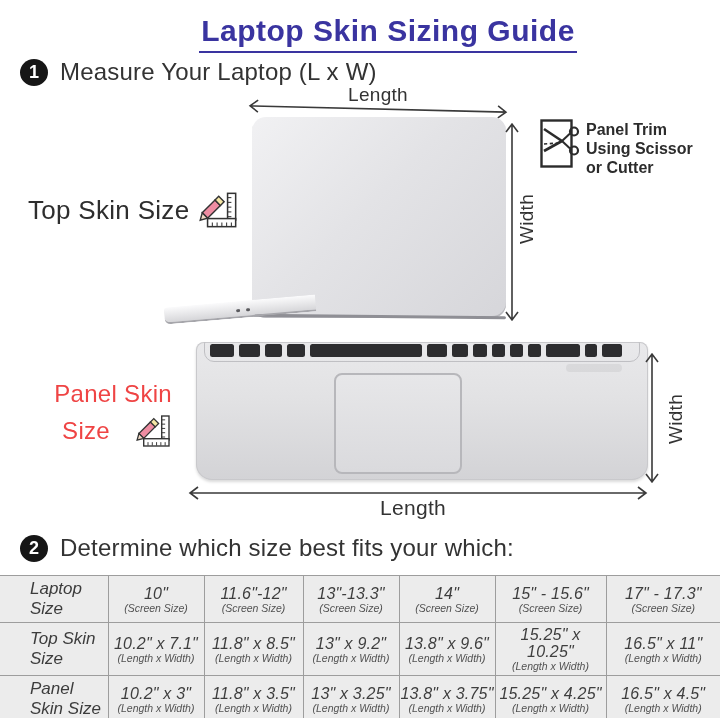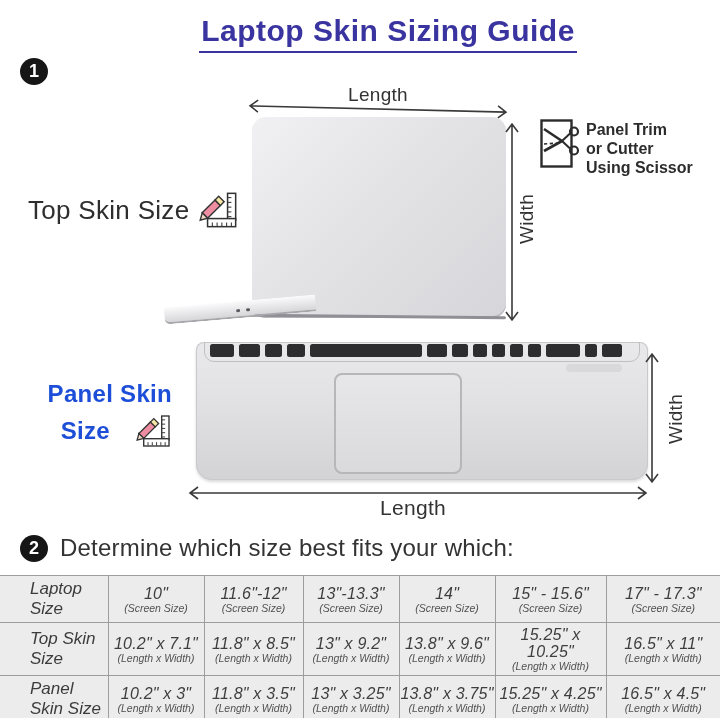--- a/index.html
+++ b/index.html
@@ -37,21 +37,21 @@
 
   
   .trimnote{position:absolute;left:586px;top:120px;width:130px;font-size:16px;font-weight:bold;
        color:#2c2c2c;line-height:19px;}
   .trimicon{position:absolute;left:540px;top:119px;}
 
   
   .cap-top{position:absolute;left:28px;top:191px;display:flex;align-items:center;gap:10px;
        font-size:26px;color:#2e2e2e;letter-spacing:.3px;}
   .cap-panel{position:absolute;left:26px;top:380px;width:146px;text-align:right;
-       font-size:24px;color:#1d4ed8;letter-spacing:.3px;font-weight:bold;}
+       font-size:24px;color:#ef4444;letter-spacing:.3px;}
   .cap-panel .l2{display:flex;justify-content:flex-end;align-items:center;gap:26px;margin-top:6px;}
 
   
   .panel{position:absolute;left:196px;top:342px;width:452px;height:138px;
        border-radius:8px 8px 16px 16px;overflow:hidden;
        background:linear-gradient(180deg,#e9e9eb 0%,#e2e2e4 40%,#d3d3d6 100%);
        box-shadow:0 2px 3px rgba(0,0,0,.15), inset 0 0 0 1px #c9c9cc;}
   .keytray{position:absolute;left:8px;right:8px;top:-8px;height:26px;border:1px solid #bfbfc3;
        border-radius:10px;}
   .keys{position:absolute;left:14px;top:2px;display:flex;gap:5px;}
@@ -81,20 +81,21 @@
 <body>
 
 <div class="page">
 
   <div class="title">
     <span>Laptop Skin Sizing Guide</span>
   </div>
 
   <div class="step step1">
     <span class="badge">1</span>
+    <span class="steptext">Measure Your Laptop (L x W)</span>
   </div>
 
   <div class="dimlabel" style="left:298px;top:84px;width:160px;">Length</div>
   <svg class="arrow" style="left:248px;top:101px;transform:rotate(1.4deg);" width="260" height="16">
     <path d="M10 2 L2 8 L10 14 M2 8 H258 M250 2 L258 8 L250 14" stroke="#3a3a3a" stroke-width="1.6" fill="none"></path>
   </svg>
 
   <div class="lid"></div>
   <div class="hinge"></div>
   <div class="base">
@@ -114,22 +115,22 @@
       <line x1="22" y1="22" x2="4" y2="10" stroke-width="2.6"></line>
       <line x1="22" y1="22" x2="4" y2="32" stroke-width="2.6"></line>
       <line x1="22" y1="22" x2="30" y2="14.5" stroke-width="2"></line>
       <line x1="22" y1="22" x2="30" y2="29.5" stroke-width="2"></line>
       <circle cx="34" cy="12.5" r="4" stroke-width="2.2"></circle>
       <circle cx="34" cy="31.5" r="4" stroke-width="2.2"></circle>
     </g>
   </svg>
   <div class="trimnote">
     <div>Panel Trim</div>
+    <div>Using Scissor</div>
     <div>or Cutter</div>
-    <div>Using Scissor</div>
   </div>
 
   <div class="cap-top">
     <span>Top Skin Size</span>
     <svg width="40" height="38" viewBox="0 0 42 38">
       <rect x="30" y="1.5" width="8.5" height="28" fill="#ffffff" stroke="#333" stroke-width="1.6"></rect>
       <g stroke="#333" stroke-width="1.1">
         <line x1="30" y1="6" x2="34" y2="6"></line>
           <line x1="30" y1="11" x2="34" y2="11"></line>
         <line x1="30" y1="16" x2="34" y2="16"></line>

